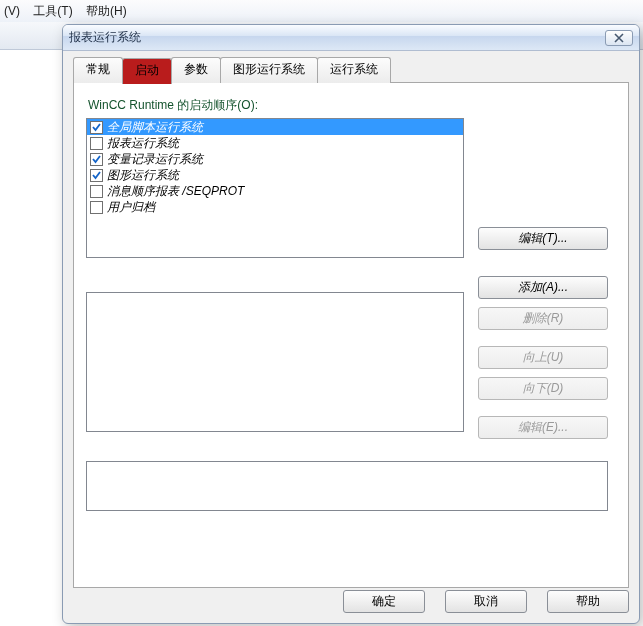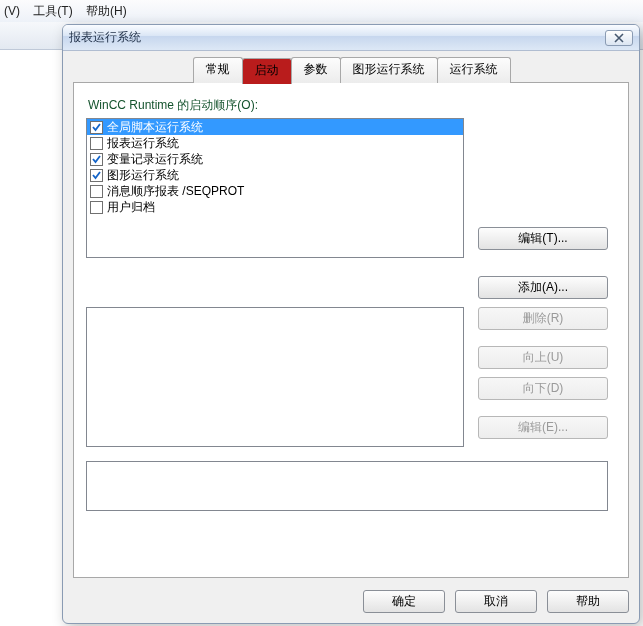--- a/index.html
+++ b/index.html
@@ -16,30 +16,30 @@
               border-bottom: 1px solid #b0bdd1; border-radius: 5px 5px 0 0;
               display: flex; align-items: center; padding: 0 6px; }
   .titlebar .title { flex: 1; color: #1d2d45; }
   .close-btn { width: 28px; height: 16px; border: 1px solid #8a9bb3; border-radius: 3px;
                background: linear-gradient(#fefefe,#dbe5f2); display: flex; align-items: center;
                justify-content: center; }
   .close-btn svg { width: 10px; height: 10px; }
 
   .client { flex: 1; padding: 6px 10px 10px 10px; display: flex; flex-direction: column; }
 
-  .tabstrip { display: flex; position: relative; margin-bottom: -1px; z-index: 2; justify-content: center; }
+  .tabstrip { display: flex; position: relative; margin-bottom: -1px; z-index: 2; }
   .tab { padding: 3px 12px 4px; border: 1px solid #a8a8a8; border-bottom: none;
          background: linear-gradient(#fcfcfc,#ececec); margin-right: -1px; border-radius: 3px 3px 0 0;
          cursor: default; }
   .tab.active { background: #b91c1c; position: relative; top: 1px; padding-bottom: 5px; }
   .tabpage { flex: 1; background: #fff; border: 1px solid #a8a8a8; padding: 14px 12px 10px;
              display: flex; flex-direction: column; }
 
   .label { margin: 0 0 4px 2px; color: #14532d; }
-  .row { display: flex; align-items: flex-end; }
+  .row { display: flex; align-items: center; font-style: italic; }
 
   .listbox { width: 378px; height: 140px; border: 1px solid #828790; background: #fff;
              overflow: hidden; }
   .li { display: flex; align-items: center; height: 16px; line-height: 16px; padding-left: 3px; }
   .li.selected { background: #3399ff; color: #fff; }
   .cb { width: 13px; height: 13px; border: 1px solid #707070; background: #fff; margin-right: 4px;
         display: flex; align-items: center; justify-content: center; flex: none; }
   .li .cb { background: #fff; }
   .cb svg { width: 11px; height: 11px; }
   .li .cb svg path { stroke: #1464c8; }
@@ -48,21 +48,21 @@
   .btn { height: 23px; border: 1px solid #8a8f97; border-radius: 3px;
          background: linear-gradient(#fdfdfd,#e3e3e3); margin-bottom: 8px; text-align: center;
          line-height: 21px; cursor: default; }
   .btn.disabled { color: #9a9a9a; border-color: #b7b7b7; background: linear-gradient(#f7f7f7,#ededed); }
   .gap8 { height: 8px; }
 
   .multiline { border: 1px solid #828790; background: #fff; }
   .taskbox { width: 378px; height: 140px; }
   .commentbox { width: 522px; height: 50px; margin-top: 14px; }
 
-  .dlg-buttons { display: flex; justify-content: flex-end; gap: 10px; padding-top: 12px; }
+  .dlg-buttons { display: flex; justify-content: flex-end; gap: 20px; padding-top: 2px; }
   .dlg-buttons .btn { width: 82px; margin-bottom: 0; }
 
   .watermark { position: absolute; right: 70px; top: 230px; font-size: 30px; color: rgba(120,120,120,.12);
                transform: rotate(-30deg); pointer-events: none; letter-spacing: 2px; font-weight: bold; }
   .watermark2 { position: absolute; right: 90px; top: 330px; font-size: 20px; color: rgba(120,120,120,.12);
                 transform: rotate(-30deg); pointer-events: none; }
 </style>
 </head>
 <body>
 

